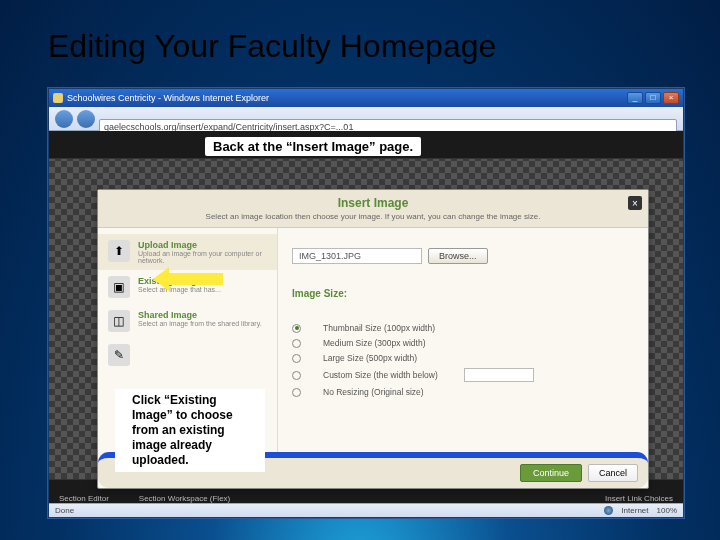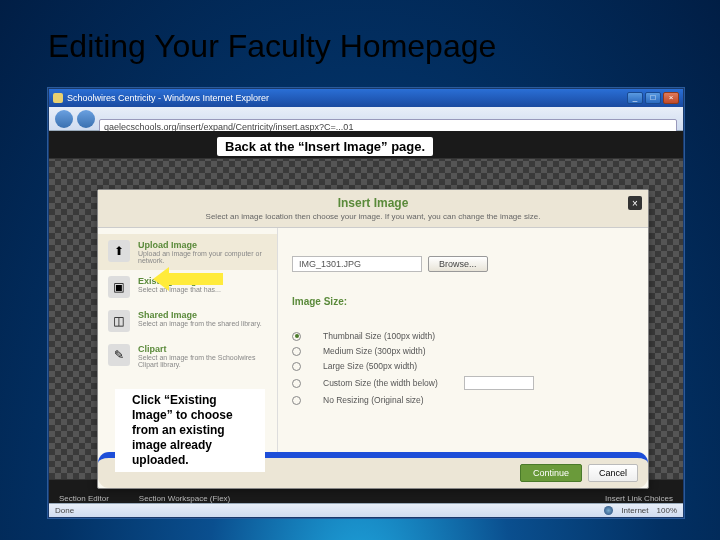--- a/index.html
+++ b/index.html
@@ -62,21 +62,20 @@
     background-position:0 0,0 6px,6px -6px,-6px 0;
     background-color:#555;
   }
   .black-banner{position:absolute;left:0;right:0;top:0;height:28px;background:#1a1a1a;border-bottom:1px solid #333;}
   .black-banner2{position:absolute;left:0;right:0;bottom:0;height:24px;background:#1a1a1a;border-top:1px solid #333;color:#aaa;font-size:8px;display:flex;align-items:flex-end;padding:0 10px;gap:30px;}
   .callout-top{
     position:absolute; left:156px; top:6px;
     background:#fff;color:#000;font-weight:bold;font-size:13px;
     padding:2px 8px;border-radius:2px;
     z-index:20;
-    margin-left:12px;
   }
   .modal {
     position:absolute; left:48px; top:58px; right:34px; height:300px;
     background:#faf8f0; border:1px solid #888; border-radius:2px;
     box-shadow:0 2px 8px rgba(0,0,0,.4);
     z-index:10;
   }
   .modal-header{
     background:#ece6d6;border-bottom:1px solid #ccc;
     padding:6px 10px;position:relative;text-align:center;
@@ -84,21 +83,21 @@
   .modal-header h3{font-size:12px;color:#5a8a3a;font-weight:bold;}
   .modal-header p{font-size:8px;color:#666;margin-top:2px;}
   .close-x{position:absolute;right:6px;top:6px;width:14px;height:14px;background:#333;color:#fff;font-size:10px;display:flex;align-items:center;justify-content:center;border-radius:2px;}
   .modal-body{display:flex;height:calc(100% - 56px);}
   .left-col{width:180px;border-right:1px solid #ddd;padding:6px 0;}
   .opt{display:flex;gap:8px;padding:6px 10px;align-items:flex-start;}
   .opt .ico{width:22px;height:22px;background:#ddd;border-radius:3px;flex-shrink:0;display:flex;align-items:center;justify-content:center;font-size:12px;}
   .opt .txt .t{font-size:9px;color:#5a8a3a;font-weight:bold;}
   .opt .txt .s{font-size:7px;color:#888;}
   .opt.sel{background:#f0ead8;}
-  .right-col{flex:1;padding:28px 14px;font-size:9px;color:#444;}
+  .right-col{flex:1;padding:20px 14px;font-size:9px;color:#444;}
   .file-row{display:flex;align-items:center;gap:6px;margin-bottom:10px;}
   .file-box{border:1px solid #bbb;background:#fff;padding:2px 6px;width:130px;font-size:9px;color:#555;}
   .browse-btn{border:1px solid #999;background:linear-gradient(#fff,#e8e4d8);padding:2px 10px;font-size:9px;border-radius:2px;}
   .section-label{font-weight:bold;color:#5a8a3a;font-size:10px;margin:24px 0;}
   .radio-row{display:flex;align-items:center;gap:22px;margin:5px 0;font-size:8.5px;color:#555;}
   .radio{width:9px;height:9px;border:1px solid #888;border-radius:50%;display:inline-block;position:relative;}
   .radio.checked::after{content:"";position:absolute;left:1.5px;top:1.5px;width:4px;height:4px;background:#4a7a2a;border-radius:50%;}
   .cs-box{border:1px solid #bbb;background:#fff;width:70px;height:14px;margin-left:4px;}
   .modal-footer{position:absolute;left:0;right:0;bottom:0;height:26px;background:#ece6d6;border-top:6px solid #1d4ed8;display:flex;justify-content:flex-end;align-items:center;gap:6px;padding:15px 10px;border-radius:11px;}
   .btn-c{background:#6a9a3a;color:#fff;border:1px solid #4a7a2a;padding:3px 12px;font-size:9px;border-radius:2px;}
@@ -170,24 +169,20 @@
           </div>
           <div class="opt">
             <div class="ico">◫</div>
             <div class="txt">
                 <div class="t">Shared Image</div>
                 <div class="s">Select an image from the shared library.</div>
               </div>
           </div>
           <div class="opt">
             <div class="ico">✎</div>
-            <div class="txt">
-                <div class="t">Clipart</div>
-                <div class="s">Select an image from the Schoolwires Clipart library.</div>
-              </div>
           </div>
         </div>
         <div class="right-col">
           <div class="file-row">
             <div class="file-box">IMG_1301.JPG</div>
             <div class="browse-btn">Browse...</div>
           </div>
           <div class="section-label">Image Size:</div>
           <div class="radio-row">
               <span class="radio checked"></span>

